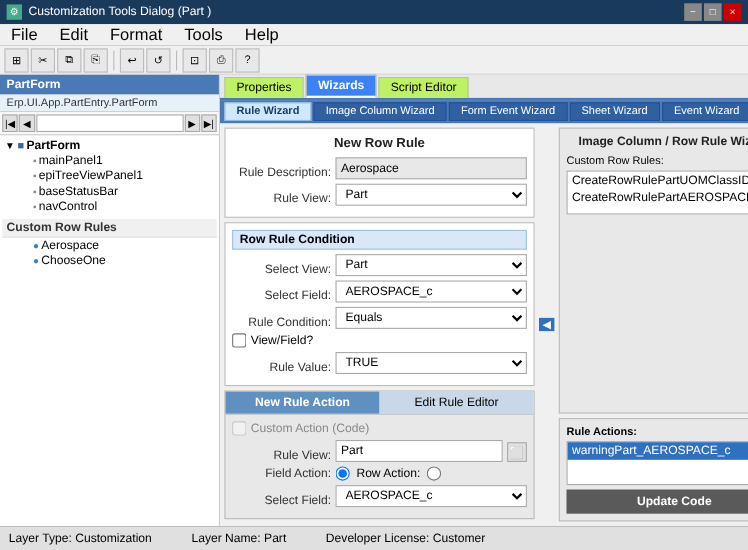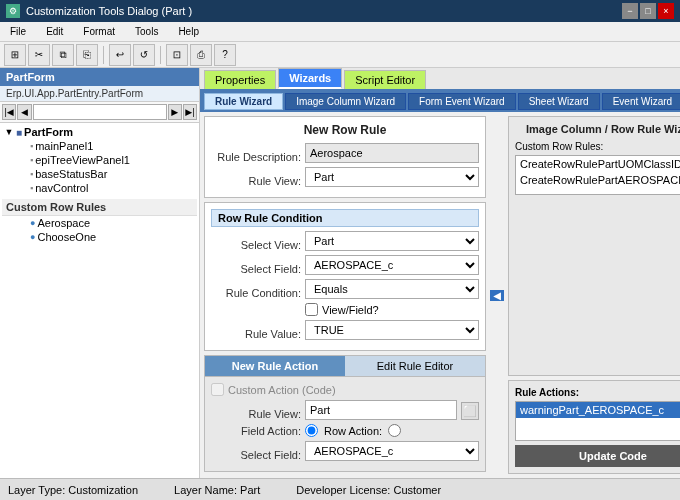--- a/index.html
+++ b/index.html
@@ -23,21 +23,21 @@
     
     .menu-bar {
       background: #f0f0f0;
       border-bottom: 1px solid #ccc;
       height: 20px;
       display: flex;
       align-items: center;
       padding: 0 4px;
       gap: 8px;
     }
-    .menu-item { padding: 1px 6px; cursor: pointer; font-size: 10px; }
+    .menu-item { padding: 1px 6px; cursor: pointer; font-size: 15px; }
 
     
     .toolbar {
       background: #f0f0f0;
       border-bottom: 1px solid #ccc;
       height: 26px;
       display: flex;
       align-items: center;
       padding: 0 4px;
       gap: 2px;
@@ -206,21 +206,20 @@
       padding: 2px 6px;
       font-weight: bold;
       font-size: 11px;
       margin-bottom: 4px;
     }
 
     .checkbox-row {
       display: flex;
       align-items: center;
       gap: 4px;
-      margin-left: 94px;
       margin-bottom: 4px;
     }
 
     
     .right-panel {
       width: 210px;
       display: flex;
       flex-direction: column;
       gap: 4px;
     }

